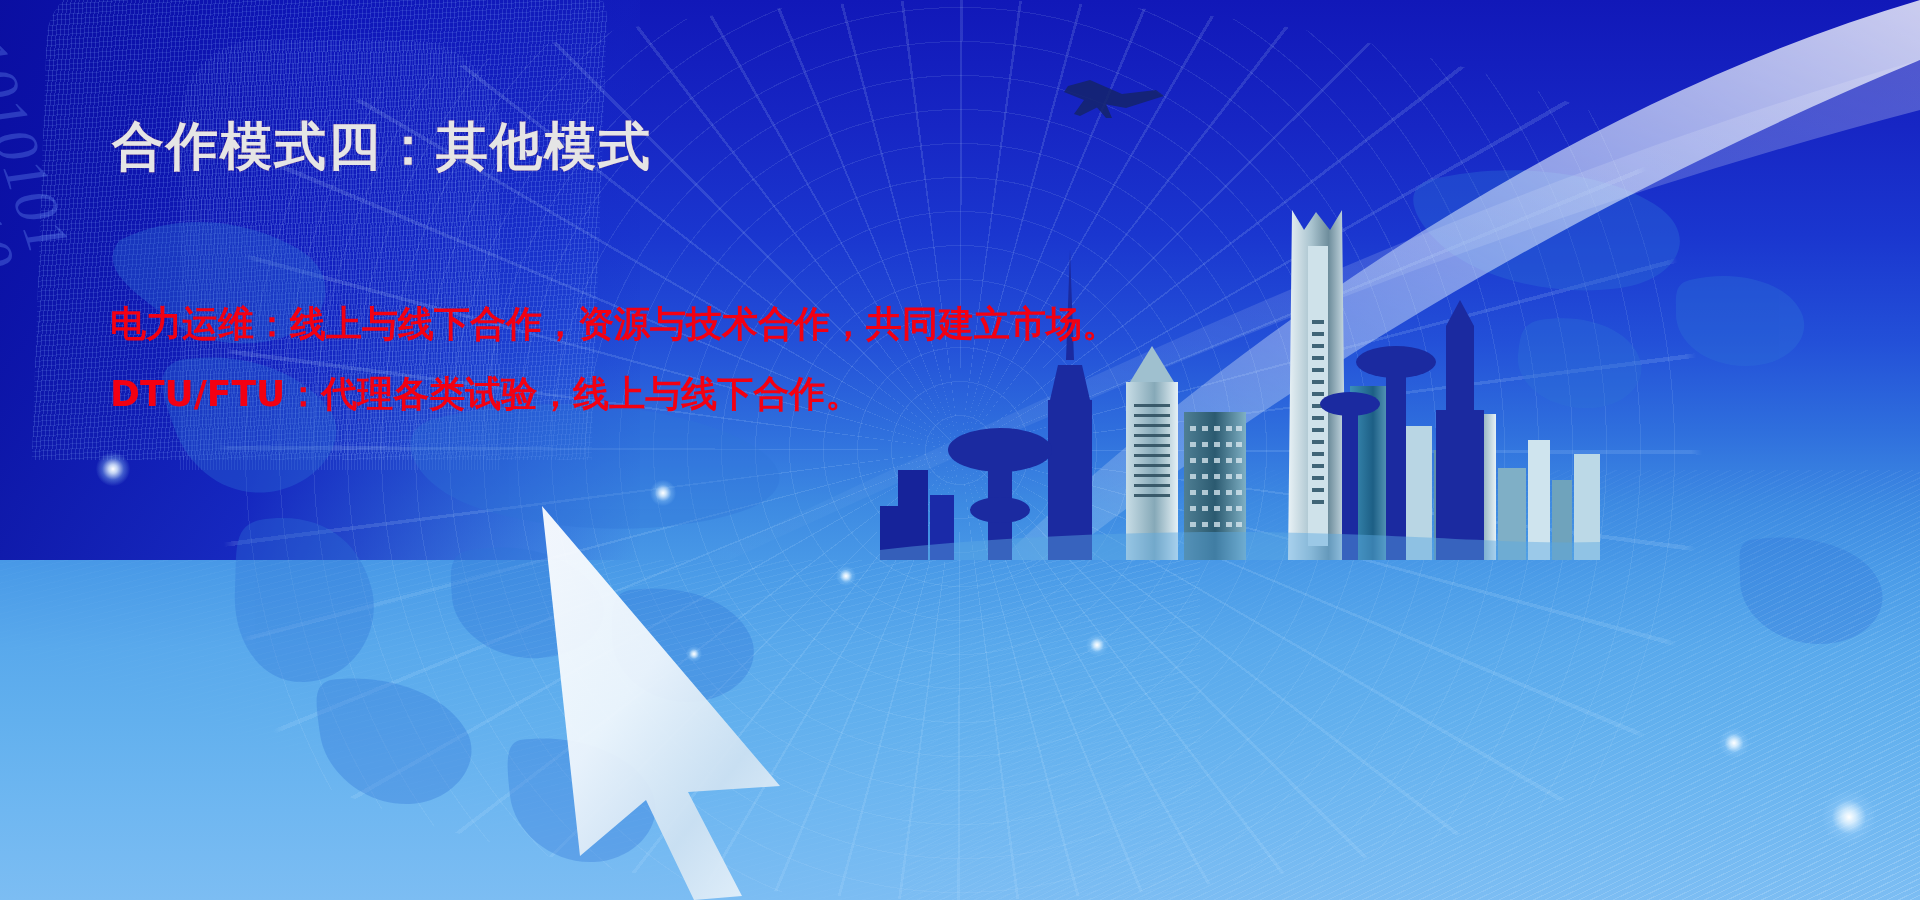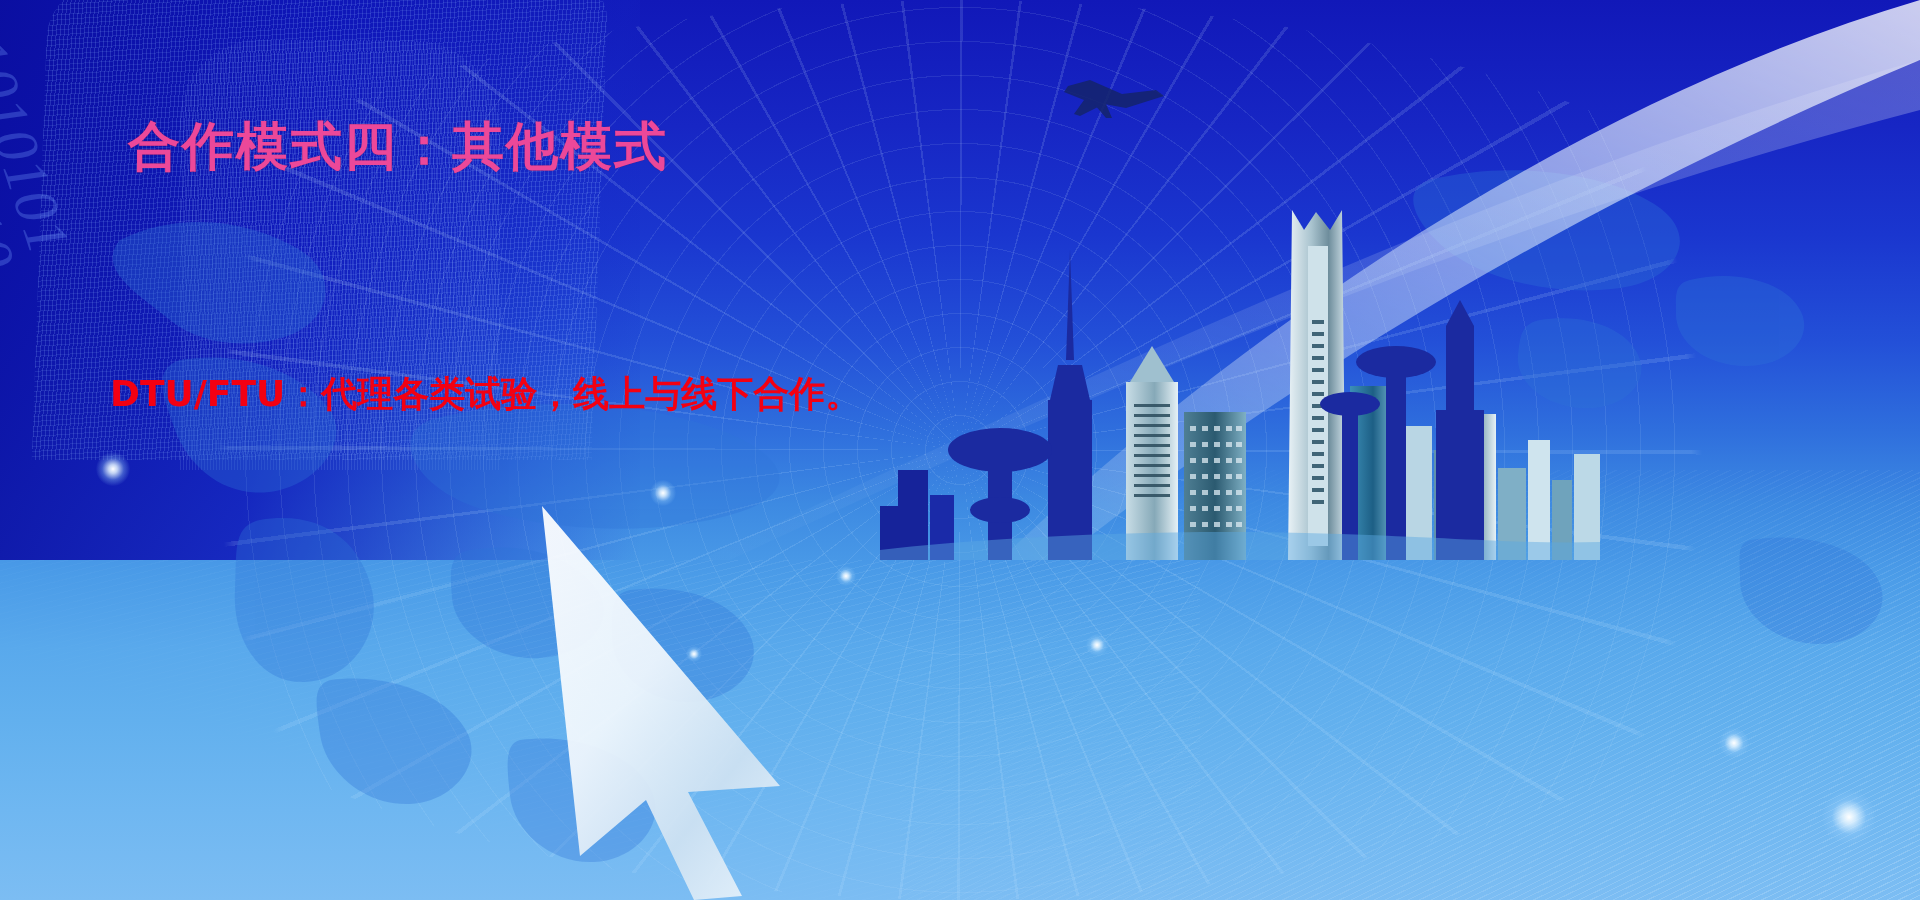--- a/index.html
+++ b/index.html
@@ -134,24 +134,24 @@
 
   
   .arrow { left:480px; top:500px; width:330px; height:400px; }
 
   
   .glow { position:absolute; border-radius:50%; pointer-events:none;
           background:radial-gradient(circle, #ffffff 0%, rgba(226,243,255,.85) 18%, rgba(150,205,250,.35) 45%, rgba(120,190,245,0) 72%); }
 
   
   .title {
-    position:absolute; left:128px; top:112px;
+    position:absolute; left:112px; top:112px;
     font-family:"DejaVu Sans","Liberation Sans",sans-serif;
     font-size:52px; font-weight:700; letter-spacing:2px;
-    color:#ec4899; white-space:nowrap;
+    color:#e5e5e5; white-space:nowrap;
     text-shadow:0 0 1px rgba(160,0,0,.5);
   }
   .body-line {
     position:absolute; left:110px;
     font-family:"DejaVu Sans","Liberation Sans",sans-serif;
     font-size:36px; font-weight:700; letter-spacing:0px;
     color:#f30012; white-space:nowrap;
   }
   #line1 { top:300px; }
   #line2 { top:370px; }
@@ -367,16 +367,17 @@
   <div class="glow" style="left:96px;  top:452px; width:34px; height:34px;"></div>
   <div class="glow" style="left:650px; top:480px; width:26px; height:26px;"></div>
   <div class="glow" style="left:836px; top:566px; width:20px; height:20px;"></div>
   <div class="glow" style="left:686px; top:646px; width:16px; height:16px;"></div>
   <div class="glow" style="left:1719px;top:728px; width:30px; height:30px;"></div>
   <div class="glow" style="left:1822px;top:790px; width:54px; height:54px;"></div>
   <div class="glow" style="left:1086px;top:634px; width:22px; height:22px;"></div>
 
   <div class="title">合作模式四：其他模式</div>
 
+  <div class="body-line" id="line1">电力运维：线上与线下合作，资源与技术合作，共同建立市场。</div>
 
   <div class="body-line" id="line2">DTU/FTU：代理各类试验，线上与线下合作。</div>
 
 </div>
 
 </body></html>

